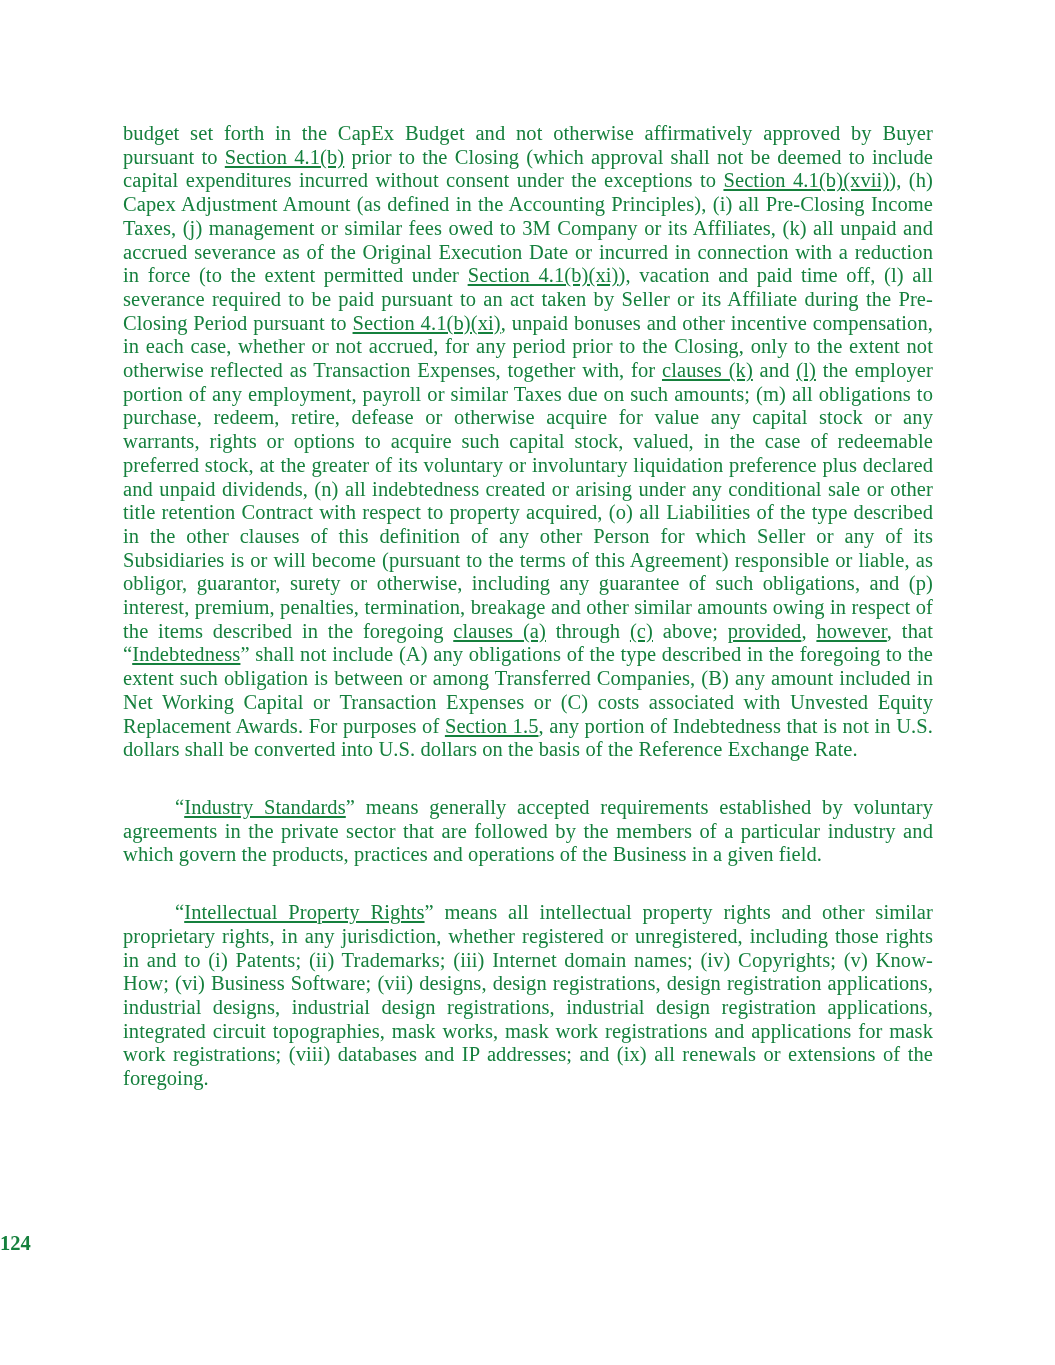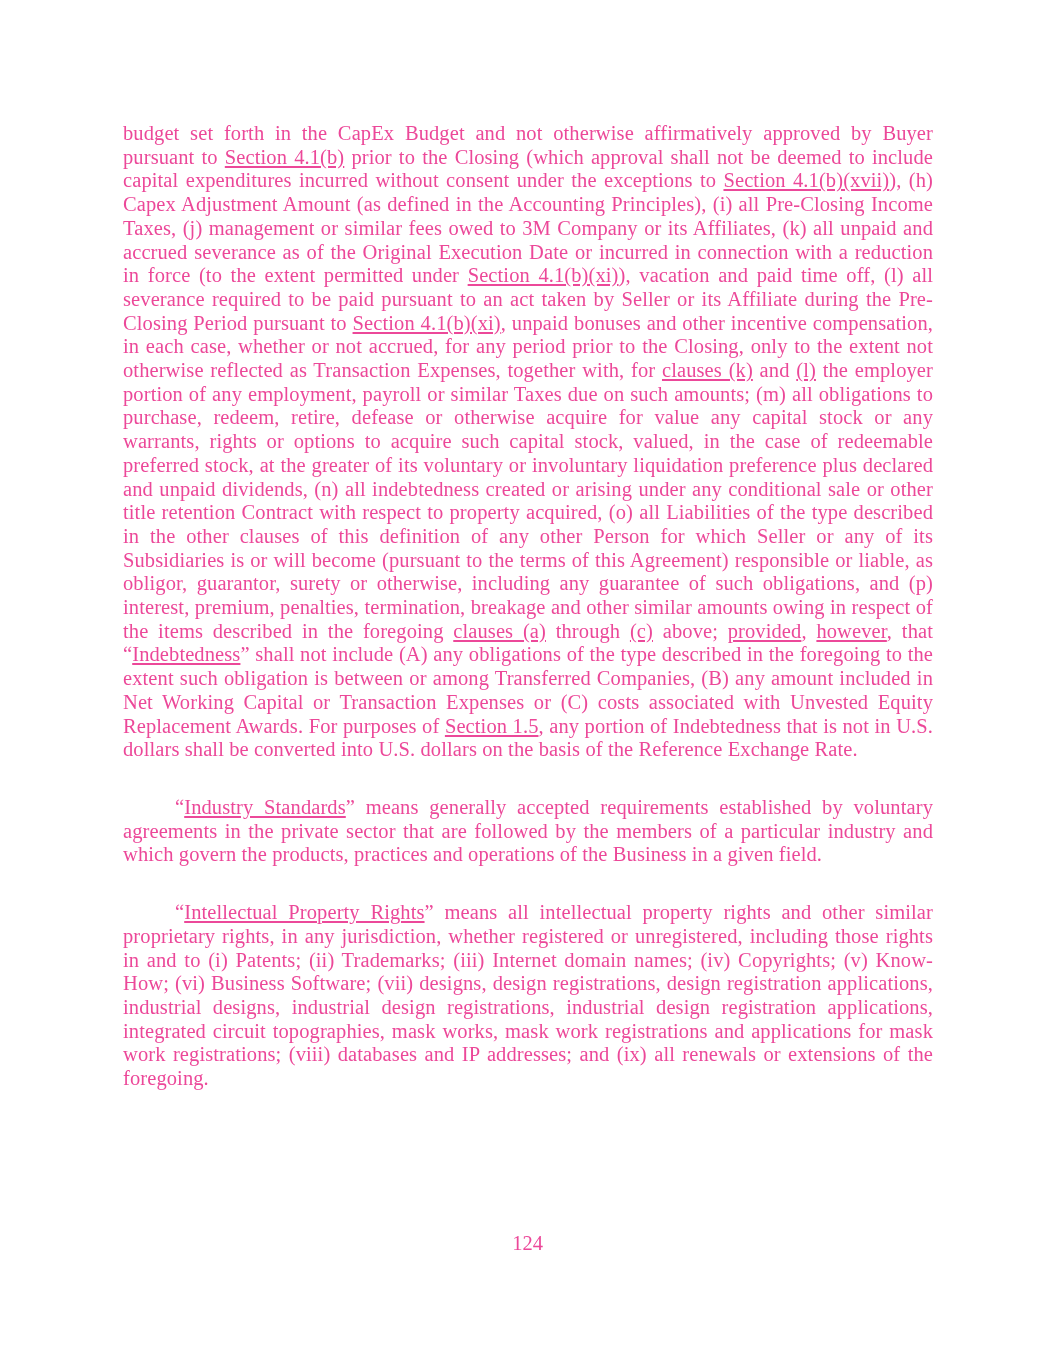--- a/index.html
+++ b/index.html
@@ -6,21 +6,21 @@
     margin: 0;
     padding: 0;
     background: #ffffff;
   }
   .page {
     position: relative;
     width: 1055px;
     height: 1365px;
     background: #ffffff;
     font-family: "Liberation Serif", serif;
-    color: #ec4899;
+    color: #15803d;
     overflow: hidden;
   }
   .content {
     position: absolute;
     left: 123px;
     top: 122px;
     width: 810px;
   }
   p.para {
     margin: 0;
@@ -37,23 +37,23 @@
   }
   .u {
     text-decoration: underline;
     text-underline-offset: 2px;
   }
   .page-number {
     position: absolute;
     top: 1232px;
     left: 0;
     width: 100%;
-    text-align: center;
     font-size: 20.5px;
     line-height: 23.7px;
+    font-weight: bold;
   }
 </style>
 </head>
 <body>
 
 <div class="page">
   <div class="content">
     <p class="para"><span>budget set forth in the CapEx Budget and not otherwise affirmatively approved by Buyer pursuant to </span><span class="u">Section 4.1(b)</span><span> prior to the Closing (which approval shall not be deemed to include capital expenditures incurred without consent under the exceptions to </span><span class="u">Section 4.1(b)(xvii)</span><span>), (h) Capex Adjustment Amount (as defined in the Accounting Principles), (i) all Pre-Closing Income Taxes, (j) management or similar fees owed to 3M Company or its Affiliates, (k) all unpaid and accrued severance as of the Original Execution Date or incurred in connection with a reduction in force (to the extent permitted under </span><span class="u">Section 4.1(b)(xi)</span><span>), vacation and paid time off, (l) all severance required to be paid pursuant to an act taken by Seller or its Affiliate during the Pre-Closing Period pursuant to </span><span class="u">Section 4.1(b)(xi)</span><span>, unpaid bonuses and other incentive compensation, in each case, whether or not accrued, for any period prior to the Closing, only to the extent not otherwise reflected as Transaction Expenses, together with, for </span><span class="u">clauses (k)</span><span> and </span><span class="u">(l)</span><span> the employer portion of any employment, payroll or similar Taxes due on such amounts; (m) all obligations to purchase, redeem, retire, defease or otherwise acquire for value any capital stock or any warrants, rights or options to acquire such capital stock, valued, in the case of redeemable preferred stock, at the greater of its voluntary or involuntary liquidation preference plus declared and unpaid dividends, (n) all indebtedness created or arising under any conditional sale or other title retention Contract with respect to property acquired, (o) all Liabilities of the type described in the other clauses of this definition of any other Person for which Seller or any of its Subsidiaries is or will become (pursuant to the terms of this Agreement) responsible or liable, as obligor, guarantor, surety or otherwise, including any guarantee of such obligations, and (p) interest, premium, penalties, termination, breakage and other similar amounts owing in respect of the items described in the foregoing </span><span class="u">clauses (a)</span><span> through </span><span class="u">(c)</span><span> above; </span><span class="u">provided</span><span>, </span><span class="u">however</span><span>, that “</span><span class="u">Indebtedness</span><span>” shall not include (A) any obligations of the type described in the foregoing to the extent such obligation is between or among Transferred Companies, (B) any amount included in Net Working Capital or Transaction Expenses or (C) costs associated with Unvested Equity Replacement Awards. For purposes of </span><span class="u">Section 1.5</span><span>, any portion of Indebtedness that is not in U.S. dollars shall be converted into U.S. dollars on the basis of the Reference Exchange Rate.</span></p>
     <p class="para indent"><span>“</span><span class="u">Industry Standards</span><span>” means generally accepted requirements established by voluntary agreements in the private sector that are followed by the members of a particular industry and which govern the products, practices and operations of the Business in a given field.</span></p>
     <p class="para indent"><span>“</span><span class="u">Intellectual Property Rights</span><span>” means all intellectual property rights and other similar proprietary rights, in any jurisdiction, whether registered or unregistered, including those rights in and to (i) Patents; (ii) Trademarks; (iii) Internet domain names; (iv) Copyrights; (v) Know-How; (vi) Business Software; (vii) designs, design registrations, design registration applications, industrial designs, industrial design registrations, industrial design registration applications, integrated circuit topographies, mask works, mask work registrations and applications for mask work registrations; (viii) databases and IP addresses; and (ix) all renewals or extensions of the foregoing.</span></p>

